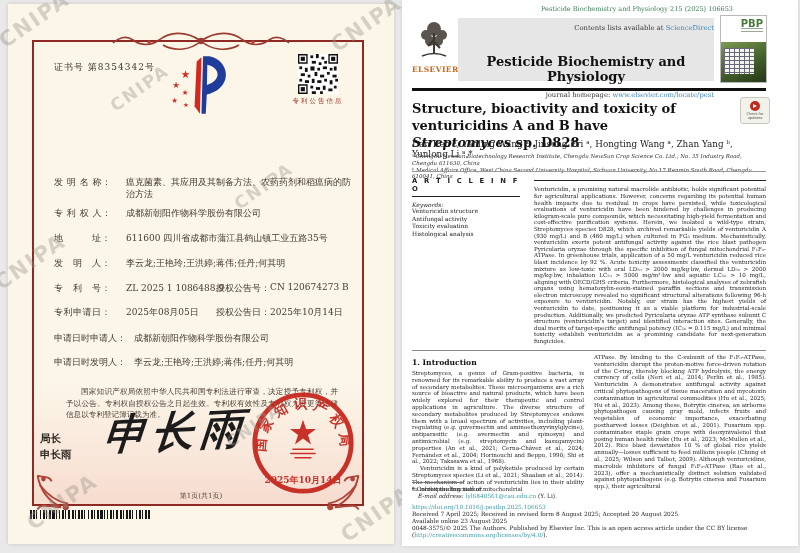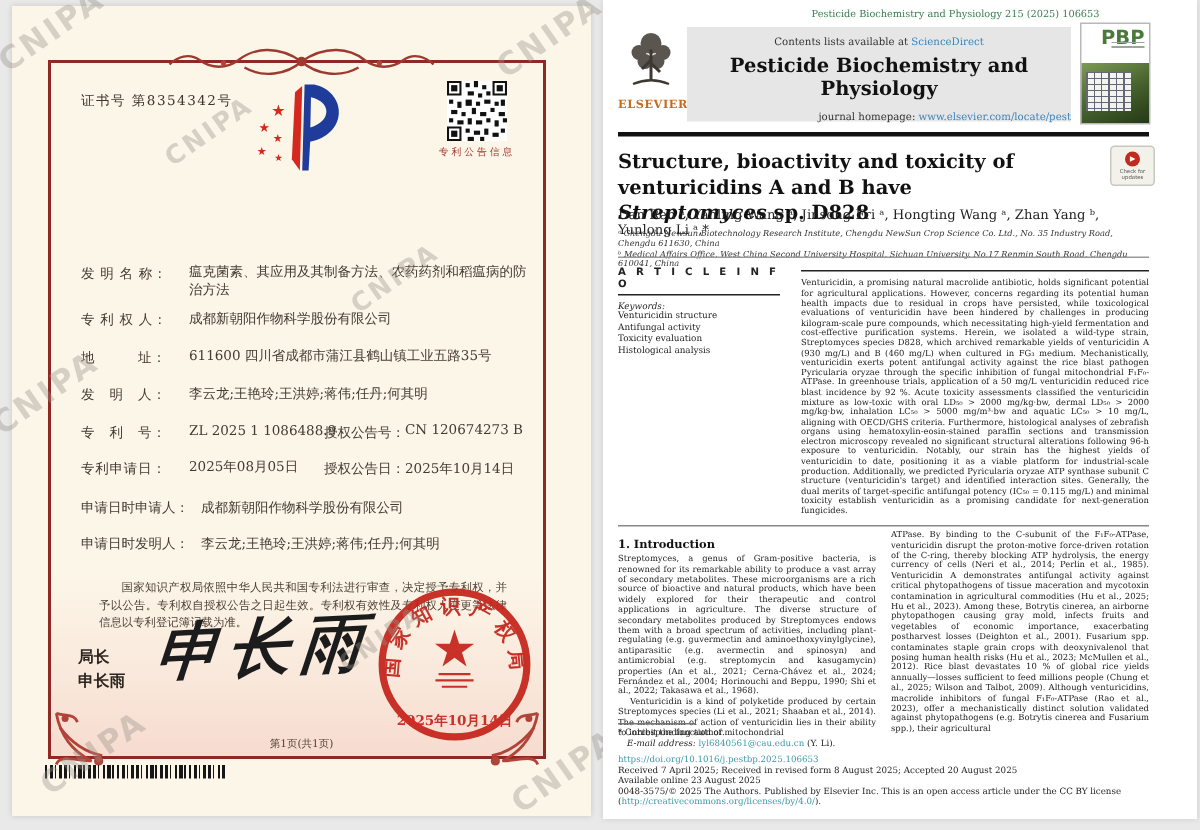--- a/index.html
+++ b/index.html
@@ -25,48 +25,48 @@
   .cert-fields{position:absolute;left:46px;top:170px;width:302px;font-size:9px;color:#453a30;}
   .cf-row{position:absolute;left:0;width:302px;}
   .cf-label{position:absolute;left:0;letter-spacing:.5px;white-space:nowrap;}
   .cf-value{position:absolute;left:72px;width:230px;line-height:12px;}
   .cf-pair2-label{position:absolute;left:162px;white-space:nowrap;}
   .cf-pair2-value{position:absolute;left:216px;white-space:nowrap;}
   .cf-long-label{position:absolute;left:0;white-space:nowrap;}
   .cf-long-value{position:absolute;left:80px;width:222px;}
   .cert-statement{position:absolute;left:58px;top:382px;width:272px;font-size:7.6px;line-height:11.5px;
         color:#4d4136;text-align:justify;text-indent:15px;}
-  .cert-director{position:absolute;left:44px;top:426px;font-size:10.5px;font-weight:700;color:#2c2620;line-height:16px;}
+  .cert-director{position:absolute;left:32px;top:426px;font-size:10.5px;font-weight:700;color:#2c2620;line-height:16px;}
   .cert-signature{position:absolute;left:96px;top:400px;font-size:42px;font-style:italic;font-weight:700;
         color:#1c1c1c;letter-spacing:6px;transform:rotate(-3deg) skewX(-8deg);}
   .cert-seal{position:absolute;left:242px;top:386px;width:106px;height:106px;opacity:.93;}
   .cert-pageno{position:absolute;left:0;top:487px;width:100%;text-align:center;font-size:7px;color:#4d4136;}
   .cert-barcode{position:absolute;left:22px;top:506px;width:120px;height:9px;
         background:repeating-linear-gradient(90deg,#161616 0 1.6px,transparent 1.6px 3.1px,
         #161616 3.1px 5.3px,transparent 5.3px 6.4px,#161616 6.4px 7.4px,transparent 7.4px 9.6px);}
   
   .wm{position:absolute;pointer-events:none;font-family:"DejaVu Sans",sans-serif;}
   .wm-cnipa{color:rgba(150,144,136,.38);font-size:21px;font-weight:700;letter-spacing:2px;
         transform:rotate(-35deg);}
   .wm-company{left:62px;top:246px;font-size:46px;font-weight:700;letter-spacing:5px;
         color:rgba(125,118,110,.45);font-family:"DejaVu Serif",serif;}
   
   .paper{position:absolute;left:402px;top:0;width:396px;height:546px;background:#ffffff;
         box-shadow:0 0 4px rgba(0,0,0,.12);font-family:"DejaVu Serif",serif;color:#1c1c1c;}
   .run-head{position:absolute;left:0;top:5px;width:100%;text-align:center;font-size:6.5px;color:#3a7d52;margin-left:37px;}
   .j-header{position:absolute;left:56px;top:18px;width:256px;height:63px;background:#e6e6e6;}
-  .j-contents{margin-top:6px;text-align:center;font-size:6.8px;color:#333;}
-  .j-title{margin-top:5px;text-align:center;font-size:13px;font-weight:700;color:#111;}
+  .j-contents{margin-top:6px;text-align:right;font-size:6.8px;color:#333;}
+  .j-title{margin-top:22px;text-align:center;font-size:13px;font-weight:700;color:#111;}
   .j-home{margin-top:7px;text-align:right;font-size:6.8px;color:#333;}
   .link{color:#3d84b8;}
   .elsevier{position:absolute;left:10px;top:20px;width:44px;height:62px;text-align:center;}
   .elsevier-name{font-size:7.5px;font-weight:700;color:#c96a1b;letter-spacing:.4px;margin-top:1px;}
   .pbp{position:absolute;left:318px;top:15px;width:45px;height:66px;background:#fff;border:1px solid #b9b9b9;}
   .pbp-top{height:24px;position:relative;}
-  .pbp-logo{position:absolute;right:3px;top:2px;font-size:13px;font-weight:700;color:#4a7a3a;
+  .pbp-logo{position:absolute;right:3px;top:2px;font-size:10px;font-weight:700;color:#4a7a3a;
         font-family:"DejaVu Sans",sans-serif;}
   .pbp-sub{position:absolute;right:3px;top:12px;width:22px;height:6px;
         background:repeating-linear-gradient(180deg,#9aa89a 0 1px,transparent 1px 3px);}
   .pbp-img{position:absolute;left:0;bottom:0;width:100%;height:40px;
         background:linear-gradient(155deg,#7d9a55 0%,#44602c 55%,#243816 100%);}
   .pbp-grid{position:absolute;left:3px;top:6px;width:30px;height:26px;background:rgba(255,255,255,.92);
         background-image:repeating-linear-gradient(90deg,#667 0 1px,transparent 1px 5px),
         repeating-linear-gradient(180deg,#667 0 1px,transparent 1px 4px);}
   .black-rule{position:absolute;left:10px;top:88px;width:354px;height:3px;background:#111;}
   .check-badge{position:absolute;left:338px;top:97px;width:28px;height:25px;background:#f2f1ea;

